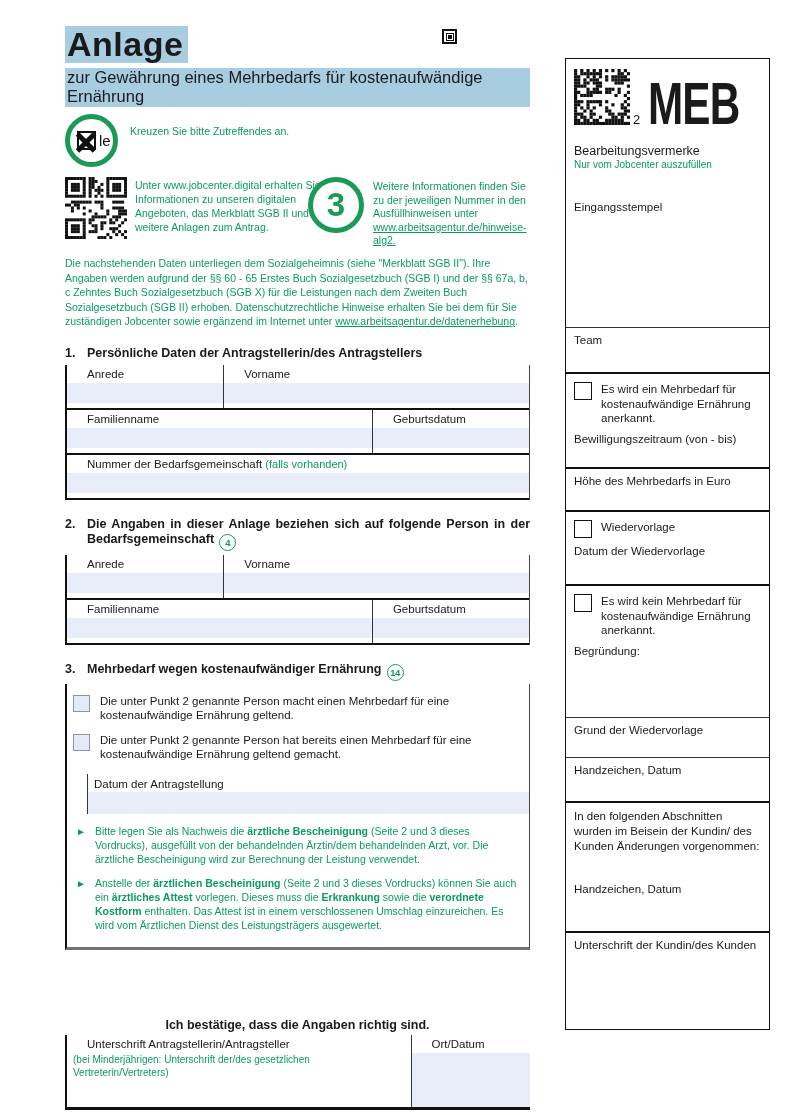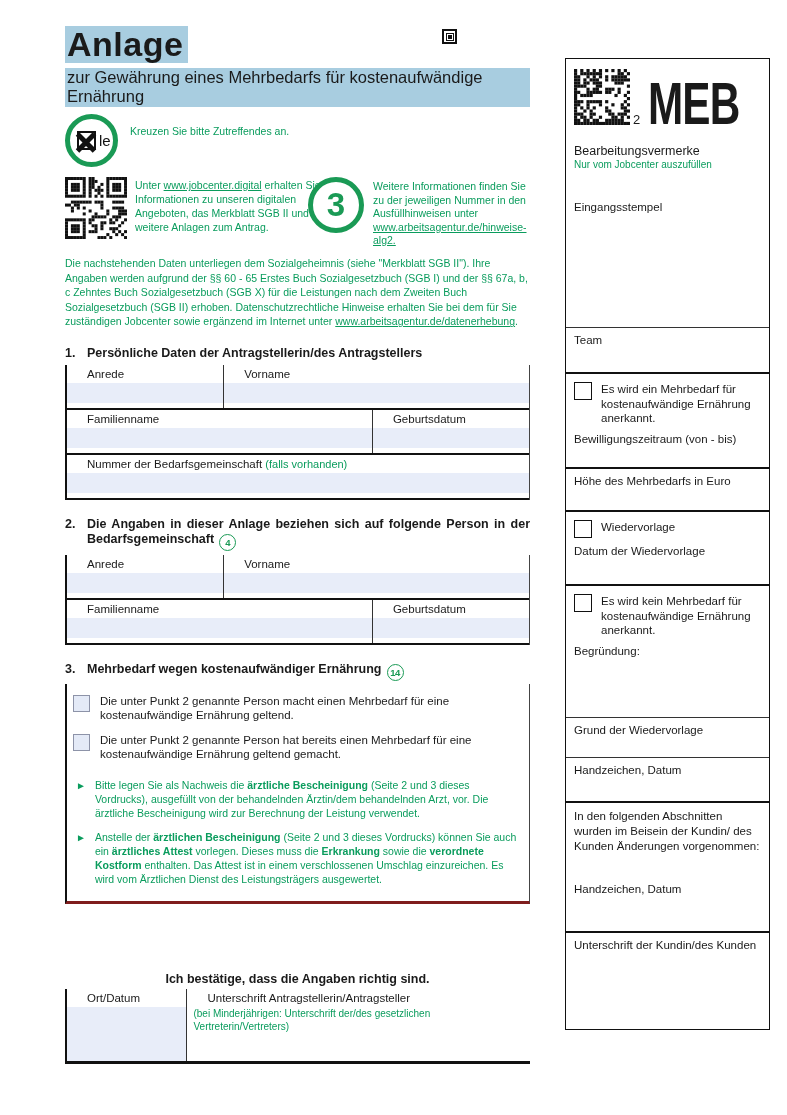--- a/index.html
+++ b/index.html
@@ -55,21 +55,21 @@
   .fcell { flex:1; display:flex; flex-direction:column; }
   .fcell + .fcell { border-left:1.5px solid #333; }
   .flabel { font-size:11.5px; line-height:13px; padding:3px 20px 2px; }
   .fnote { font-size:11px; }
   .finput { height:20px; background:#e8edf9; margin-bottom:5px; }
   .w34 { flex:0 0 33.8%; } .w66 { flex:0 0 66%; } .w26 { flex:0 0 25.8%; }
 
   .sec { margin-top:17px; }
 
   
-  .box3 { margin-top:3px; border-left:2px solid #111; border-right:1.5px solid #444; border-bottom:3px solid #7f1d1d;
+  .box3 { margin-top:3px; border-left:2px solid #111; border-right:1.5px solid #444; border-bottom:3px solid #737373;
      padding:6px 0 10px 0; }
   .cb-item { display:flex; gap:10px; padding:4px 10px 6px 6px; font-size:11.5px; line-height:14.5px; }
   .cb-box { width:17px; height:17px; flex:none; background:#e4eaf7; border:1px solid #8d93a8; margin-top:1px; }
   .datum-block { margin:6px 0 4px 20px; border-left:1.5px solid #333; }
   .datum-block .flabel { padding:2px 6px 3px; }
   .datum-input { height:22px; background:#e8edf9; }
   .bullet { display:flex; gap:9px; margin:11px 10px 4px 9px; font-size:10.5px; line-height:13.8px; color:#0a9c5d; }
   .bullet .tri { flex:none; font-size:10px; line-height:13px; }
 
   
@@ -324,21 +324,21 @@
           <rect x="20" y="18" width="1.02" height="1.02" fill="#111"></rect>
           <rect x="14" y="19" width="1.02" height="1.02" fill="#111"></rect>
           <rect x="17" y="19" width="1.02" height="1.02" fill="#111"></rect>
           <rect x="19" y="19" width="1.02" height="1.02" fill="#111"></rect>
           <rect x="11" y="20" width="1.02" height="1.02" fill="#111"></rect>
           <rect x="12" y="20" width="1.02" height="1.02" fill="#111"></rect>
           <rect x="13" y="20" width="1.02" height="1.02" fill="#111"></rect>
           <rect x="15" y="20" width="1.02" height="1.02" fill="#111"></rect>
           <rect x="20" y="20" width="1.02" height="1.02" fill="#111"></rect>
         </svg>
-      <p class="qr-text green"><span>Unter </span><span style="text-decoration: underline;">www.jobcenter.digital</span><span> erhalten Sie Informationen zu unseren digitalen Angeboten, das Merkblatt SGB II und weitere Anlagen zum Antrag.</span></p>
+      <p class="qr-text green"><span>Unter </span><span style="">www.jobcenter.digital</span><span> erhalten Sie Informationen zu unseren digitalen Angeboten, das Merkblatt SGB II und weitere Anlagen zum Antrag.</span></p>
       <div class="circle3">
           <span>3</span>
         </div>
       <p class="info3-text green"><span>Weitere Informationen finden Sie zu der jeweiligen Nummer in den Ausfüllhinweisen unter </span><span style="text-decoration: underline;">www.arbeitsagentur.de/hinweise-alg2.</span></p>
     </div>
 
     <p class="privacy green"><span>Die nachstehenden Daten unterliegen dem Sozialgeheimnis (siehe "Merkblatt SGB II"). Ihre Angaben werden aufgrund der §§ 60 - 65 Erstes Buch Sozialgesetzbuch (SGB I) und der §§ 67a, b, c Zehntes Buch Sozialgesetzbuch (SGB X) für die Leistungen nach dem Zweiten Buch Sozialgesetzbuch (SGB II) erhoben. Datenschutzrechtliche Hinweise erhalten Sie bei dem für Sie zuständigen Jobcenter sowie ergänzend im Internet unter </span><span style="text-decoration: underline;">www.arbeitsagentur.de/datenerhebung</span><span>.</span></p>
 
     
     <section class="sec">
@@ -414,43 +414,47 @@
       </div>
       <div class="box3">
         <div class="cb-item">
           <div class="cb-box"></div>
           <span>Die unter Punkt 2 genannte Person macht einen Mehrbedarf für eine kostenaufwändige Ernährung geltend.</span>
         </div>
         <div class="cb-item">
           <div class="cb-box"></div>
           <span>Die unter Punkt 2 genannte Person hat bereits einen Mehrbedarf für eine kostenaufwändige Ernährung geltend gemacht.</span>
         </div>
+        <div class="datum-block">
+          <span class="flabel">Datum der Antragstellung</span>
+          <div class="datum-input"></div>
+        </div>
         <div class="bullet">
           <span class="tri">►</span>
           <span><span>Bitte legen Sie als Nachweis die </span><span style="font-weight: bold;">ärztliche Bescheinigung</span><span> (Seite 2 und 3 dieses Vordrucks), ausgefüllt von der behandelnden Ärztin/dem behandelnden Arzt, vor. Die ärztliche Bescheinigung wird zur Berechnung der Leistung verwendet.</span></span>
         </div>
         <div class="bullet">
           <span class="tri">►</span>
           <span><span>Anstelle der </span><span style="font-weight: bold;">ärztlichen Bescheinigung</span><span> (Seite 2 und 3 dieses Vordrucks) können Sie auch ein </span><span style="font-weight: bold;">ärztliches Attest</span><span> vorlegen. Dieses muss die </span><span style="font-weight: bold;">Erkrankung</span><span> sowie die </span><span style="font-weight: bold;">verordnete Kostform</span><span> enthalten. Das Attest ist in einem verschlossenen Umschlag einzureichen. Es wird vom Ärztlichen Dienst des Leistungsträgers ausgewertet.</span></span>
         </div>
       </div>
     </section>
 
     
     <div class="confirm-head">Ich bestätige, dass die Angaben richtig sind.</div>
     <div class="ctable">
       <div class="crow">
-        <div class="fcell w26 c-left">
-          <span class="flabel">Ort/Datum</span>
-          <div class="ort-input"></div>
-        </div>
         <div class="fcell">
           <span class="flabel">Unterschrift Antragstellerin/Antragsteller</span>
           <span class="sig-note green">(bei Minderjährigen: Unterschrift der/des gesetzlichen Vertreterin/Vertreters)</span>
           <div style="flex:1"></div>
+        </div>
+        <div class="fcell w26 c-left">
+          <span class="flabel">Ort/Datum</span>
+          <div class="ort-input"></div>
         </div>
       </div>
     </div>
 
     
   </div>
 
   <aside class="sidebar">
     <div class="ssec" style="height:268px">
       <div class="code-row">

